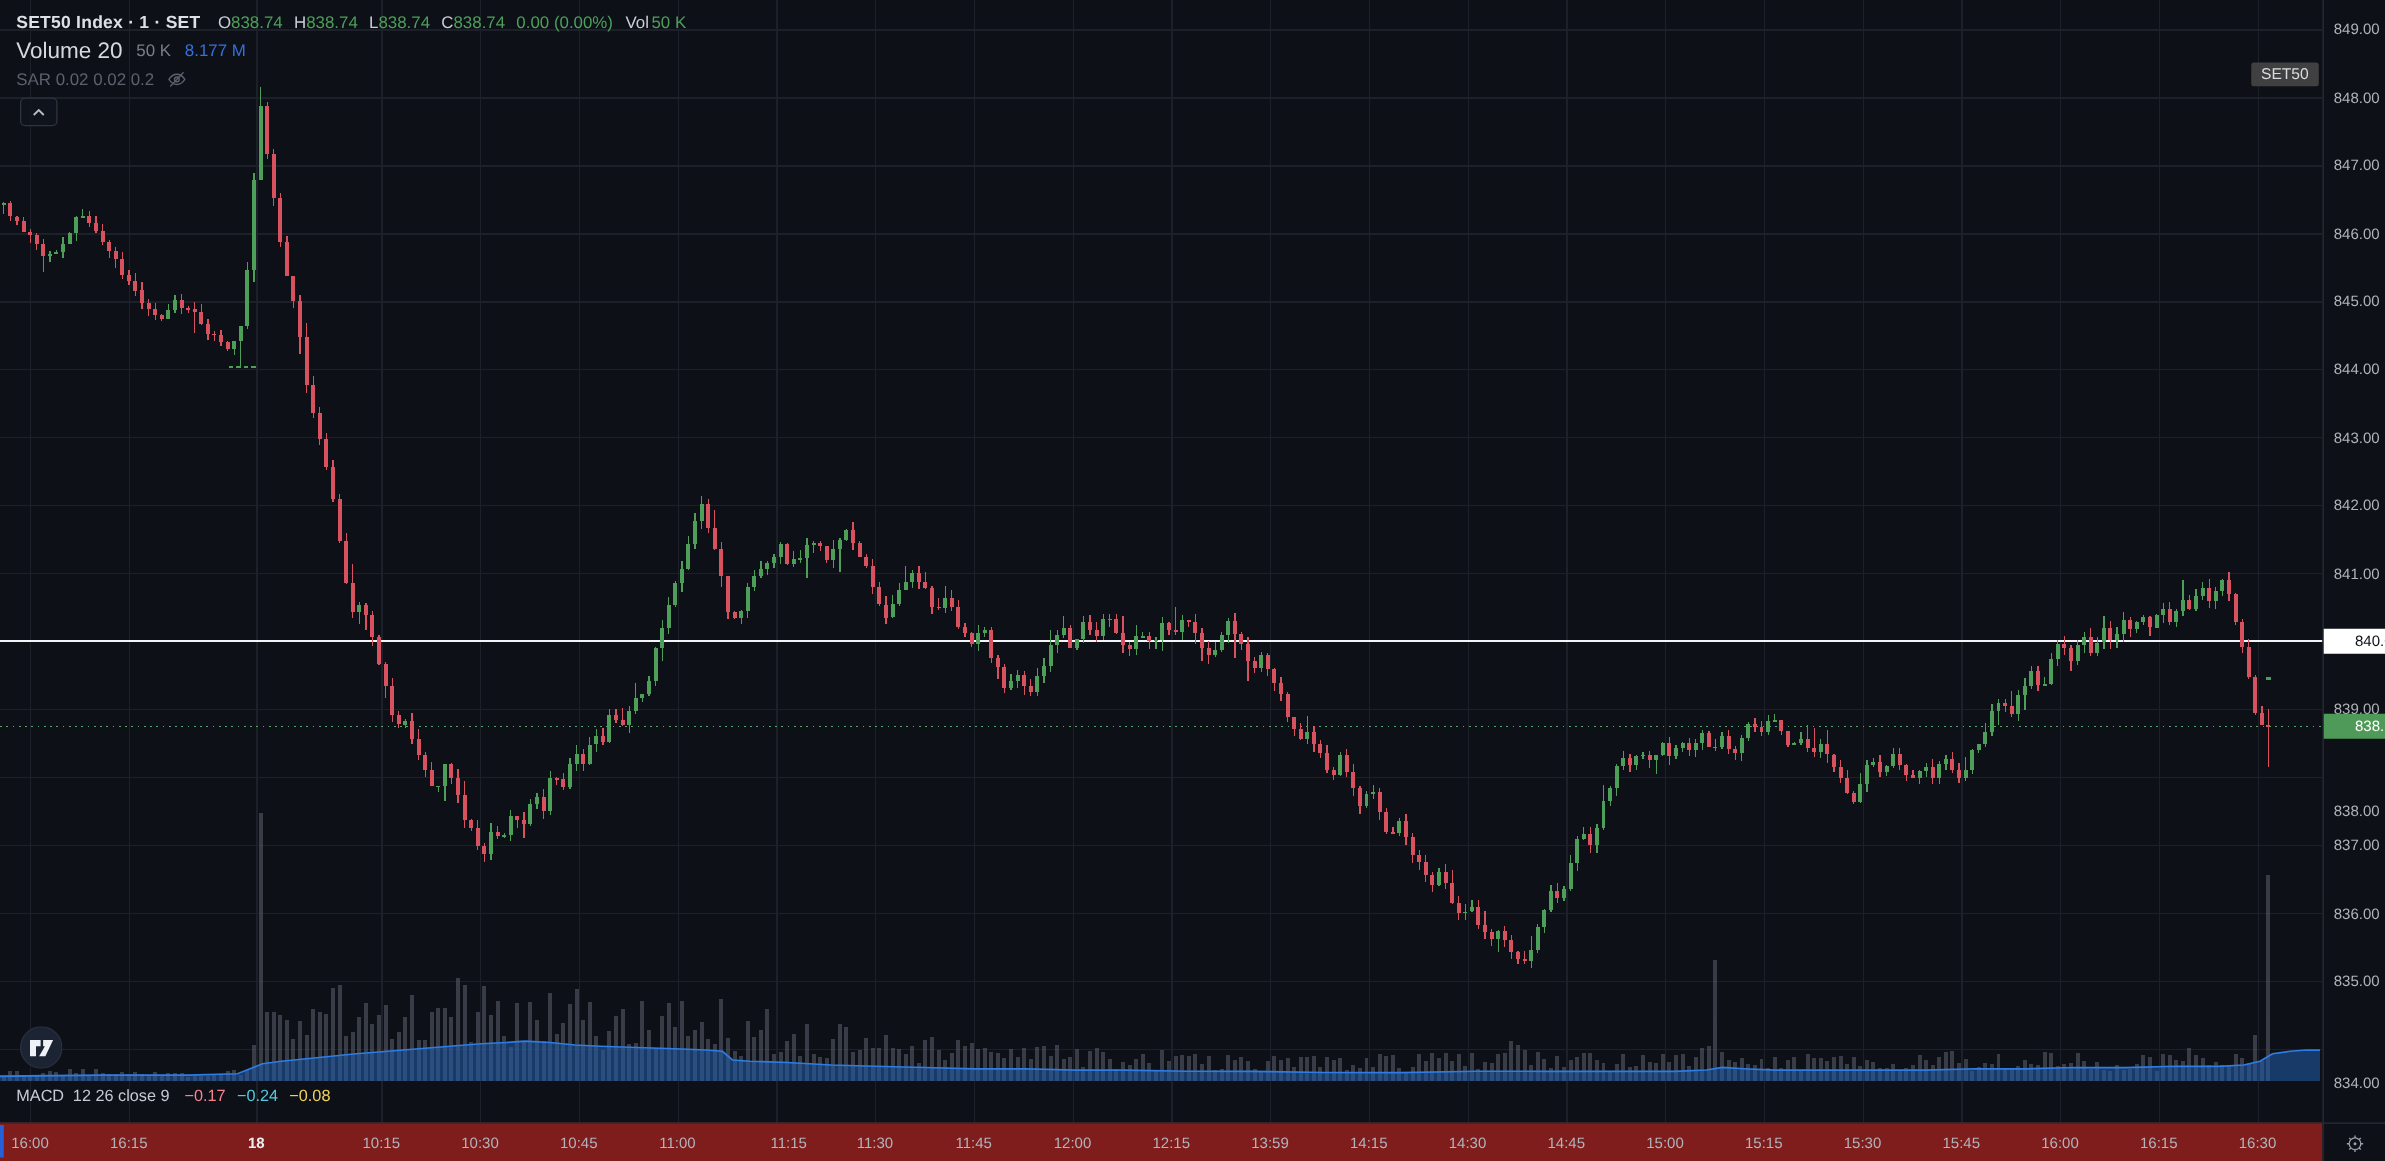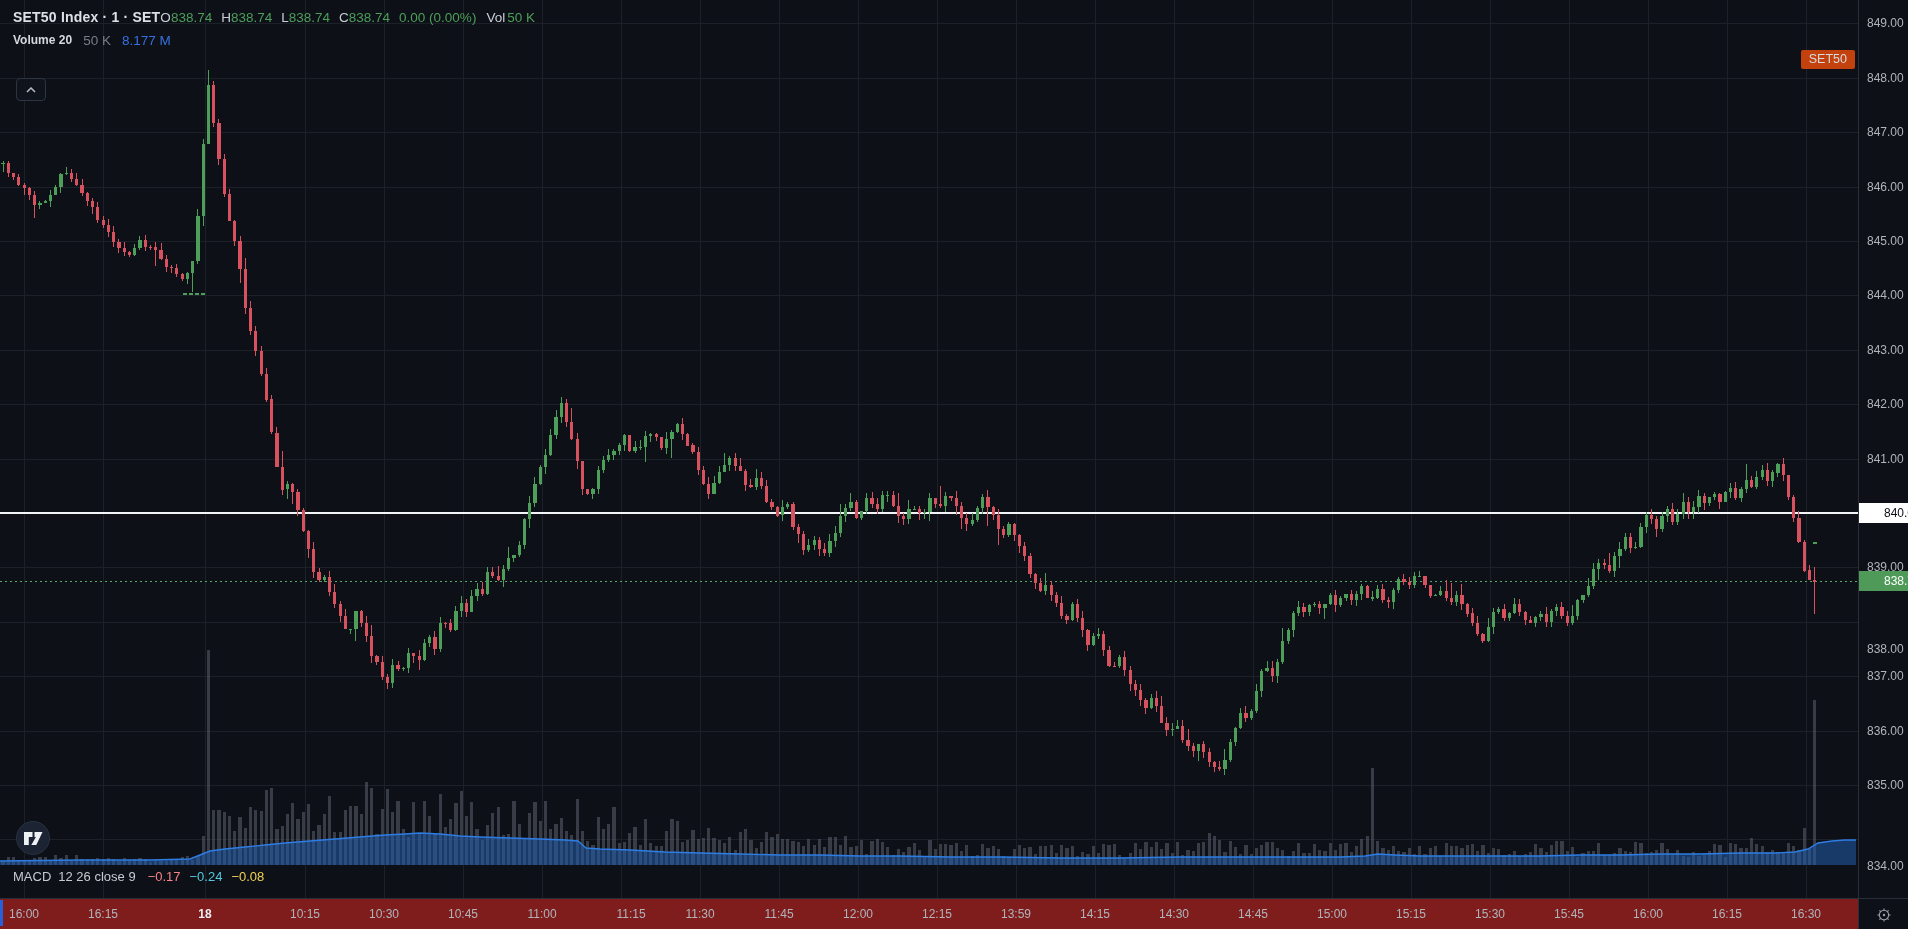--- a/index.html
+++ b/index.html
@@ -4,36 +4,36 @@
 <style>
   html,body{margin:0;padding:0;background:#05070a;}
   .root{position:relative;width:1908px;height:929px;background:#0d1016;overflow:hidden;
         font-family:"Liberation Sans",sans-serif;-webkit-font-smoothing:antialiased;}
   .pane{position:absolute;left:0;top:0;width:1858px;height:898px;}
   svg{display:block;}
   
   .legend{position:absolute;left:13px;top:6px;z-index:5;}
   .lrow{display:flex;align-items:center;height:22px;white-space:nowrap;}
   .lrow2{height:24px;}
-  .ltitle{color:#dde1e7;font-size:14px;font-weight:700;letter-spacing:.2px;}
+  .ltitle{color:#dde1e7;font-size:14px;font-weight:700;letter-spacing:.2px;margin-right:14px;}
   .opair{margin-right:9px;font-size:13.5px;}
   .olbl{color:#c9cdd5;}
   .oval{color:#4d9f5b;}
   .ochange{color:#4d9f5b;font-size:13.5px;margin-right:10px;}
   .vlbl{color:#c9cdd5;font-size:13.5px;}
   .vval{color:#4d9f5b;font-size:13.5px;margin-left:2px;}
-  .voltitle{color:#d5d8de;font-size:12px;margin-right:11px;font-weight:bold;}
+  .voltitle{color:#d5d8de;font-size:18px;margin-right:11px;}
   .volv1{color:#787d88;font-size:13.5px;margin-right:11px;}
   .volv2{color:#3670e0;font-size:13.5px;}
   .sarrow{color:#5c616d;font-size:13.5px;}
   .sar-eye{margin-left:10px;display:inline-flex;align-items:center;}
   .collapse-btn{position:absolute;left:16px;top:78px;width:28px;height:21px;z-index:5;
     background:rgba(16,20,28,.85);border:1px solid #2f3442;border-radius:4px;
     display:flex;align-items:center;justify-content:center;cursor:pointer;}
-  .symbol-badge{position:absolute;top:50px;right:53px;z-index:5;background:#c2410c;color:#d8dbe1;
+  .symbol-badge{position:absolute;top:50px;right:53px;z-index:5;background:#404040;color:#d8dbe1;
     font-size:12.5px;padding:2px 8px 3px 8px;border-radius:2px;}
   .tv-logo{position:absolute;left:16px;top:821px;z-index:5;cursor:pointer;}
   .macd-row{position:absolute;left:13px;top:869px;z-index:6;display:flex;align-items:center;
     font-size:13px;white-space:nowrap;}
   .macd-t{color:#c6cad2;margin-right:7px;}
   .macd-p{color:#c6cad2;margin-right:12px;}
   .macd-v1{color:#f7828b;margin-right:9px;}
   .macd-v2{color:#53c9de;margin-right:9px;}
   .macd-v3{color:#f0d158;}
   
@@ -1164,20 +1164,30 @@
       <span class="opair"><span class="olbl">C</span><span class="oval">838.74</span></span>
       <span class="ochange">0.00 (0.00%)</span>
       <span class="vlbl">Vol</span>
       <span class="vval">50 K</span>
     </div>
     <div class="lrow lrow2">
       <span class="voltitle">Volume 20</span>
       <span class="volv1">50 K</span>
       <span class="volv2">8.177 M</span>
     </div>
+    <div class="lrow sarrow">
+      <span>SAR 0.02 0.02 0.2</span>
+      <span class="sar-eye">
+        <svg width="17" height="17" viewBox="0 0 24 24" shape-rendering="auto">
+          <path d="M3 12c2.6-3.9 5.8-5.8 9-5.8s6.4 1.9 9 5.8c-2.6 3.9-5.8 5.8-9 5.8S5.6 15.9 3 12z" fill="none" stroke="#5c616d" stroke-width="1.5"></path>
+          <circle cx="12" cy="12" r="2.7" fill="none" stroke="#5c616d" stroke-width="1.5"></circle>
+          <line x1="4.5" y1="20" x2="19.5" y2="4" stroke="#5c616d" stroke-width="1.5"></line>
+        </svg>
+      </span>
+    </div>
   </div>
 
   <div class="collapse-btn">
     <svg width="10" height="6" viewBox="0 0 10 6" shape-rendering="auto">
       <polyline points="1,5 5,1 9,5" fill="none" stroke="#b8bcc4" stroke-width="1.5"></polyline>
     </svg>
   </div>
 
   <div class="symbol-badge">SET50</div>
 

